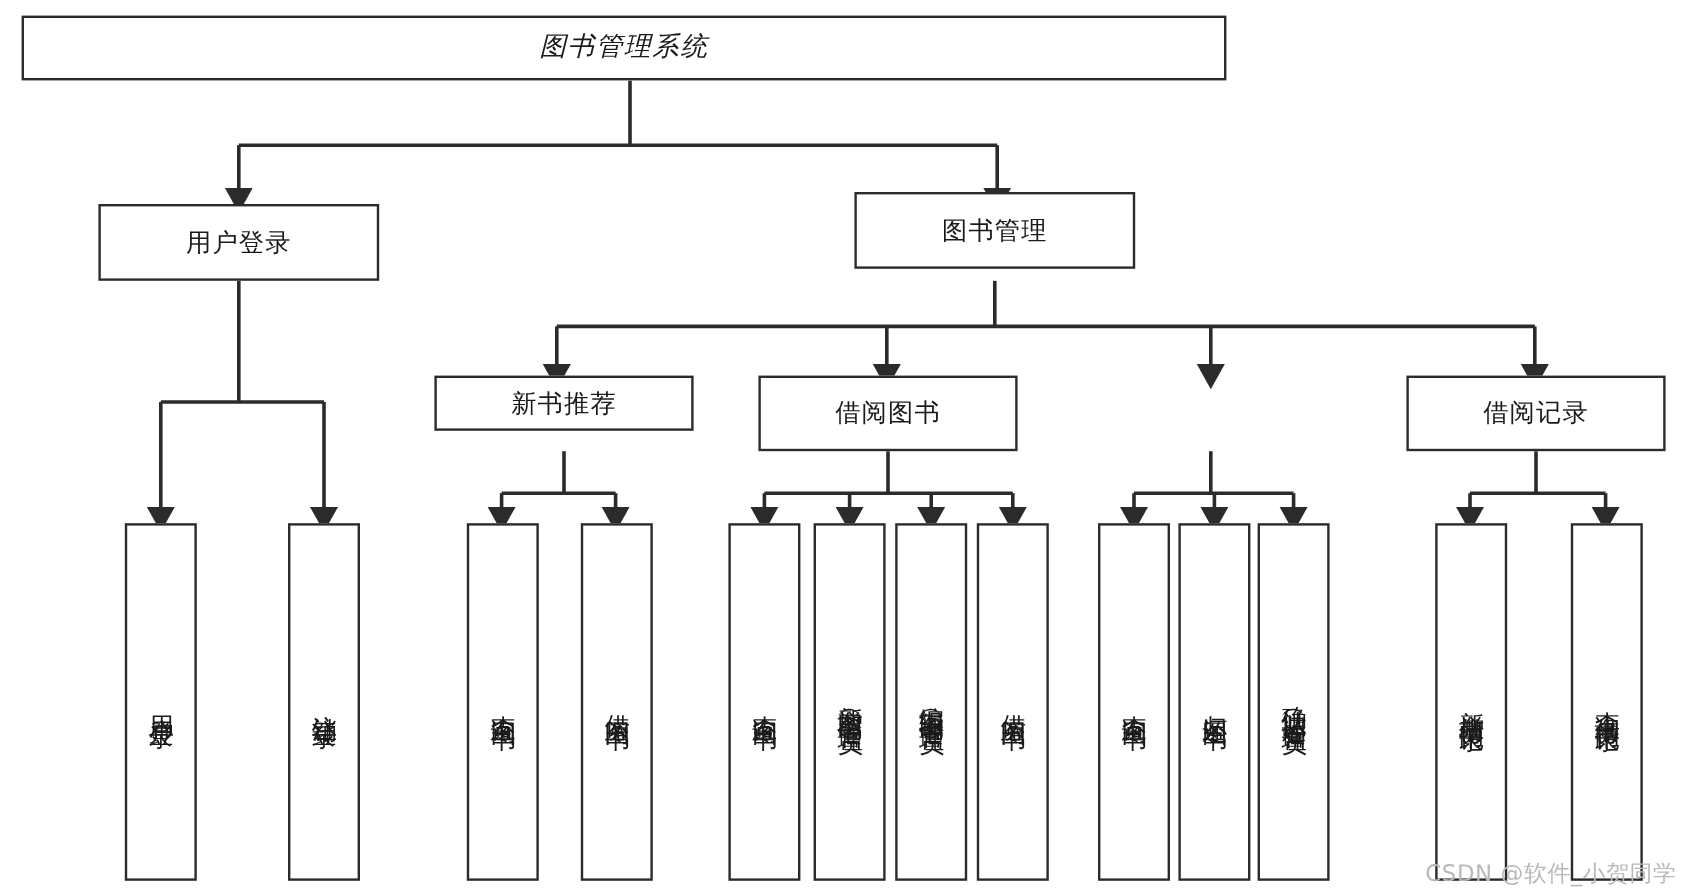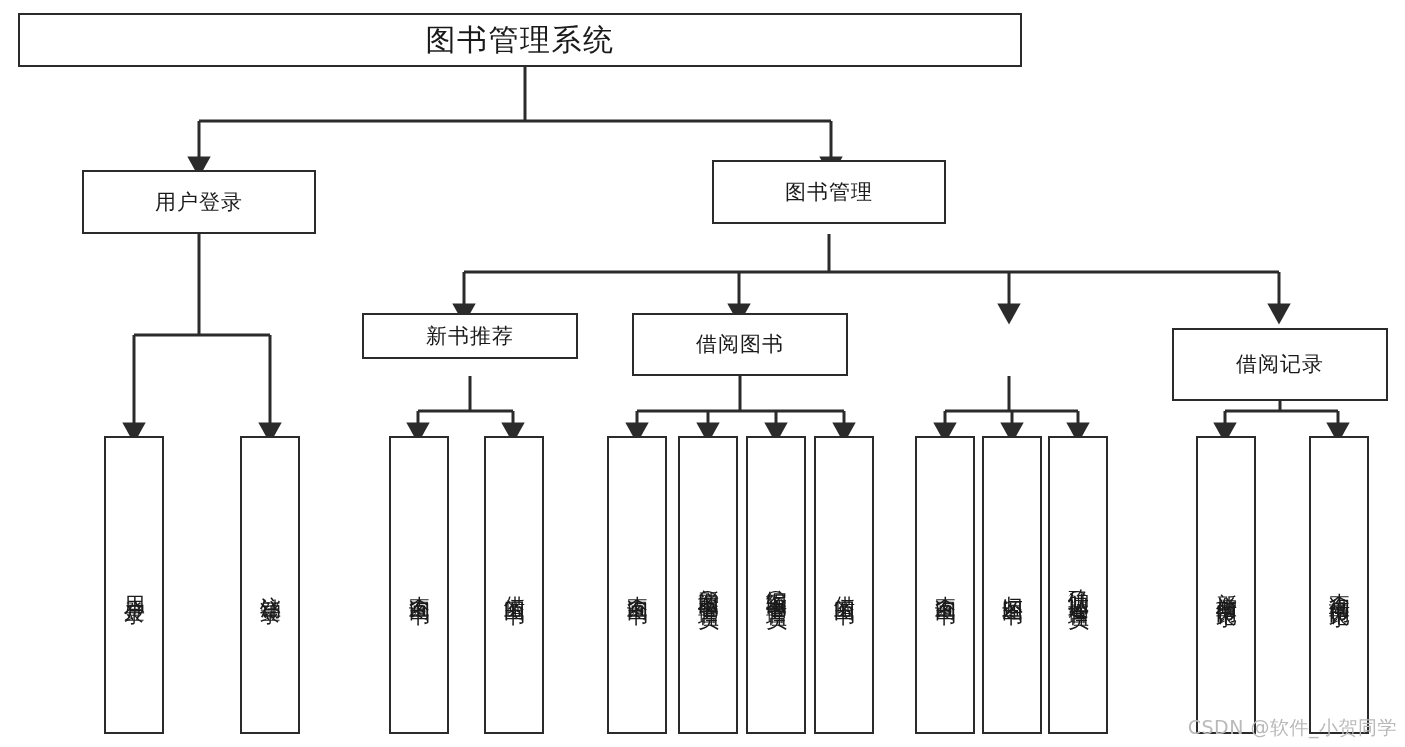--- a/index.html
+++ b/index.html
@@ -37,22 +37,23 @@
     justify-content: center;
     color: #1a1a1a;
     line-height: 1.18;
     text-align: center;
   }
   .node.h {
     font-size: 21px;
     letter-spacing: 1px;
   }
   .node.root {
-    font-size: 30px;
+    font-size: 22px;
     letter-spacing: 1.5px;
+    font-style: italic;
   }
   .node.v {
     writing-mode: vertical-rl;
     text-orientation: upright;
     font-size: 21px;
     letter-spacing: 3px;
     padding-top: 6px;
     padding-bottom: 6px;
     align-items: center;
     justify-content: center;
@@ -129,21 +130,21 @@
     </g>
   </svg>
 
   <div class="node root" style="left:18px; top:13px; width:1004px; height:54px;">图书管理系统</div>
 
   <div class="node h" style="left:82px; top:170px; width:234px; height:64px;">用户登录</div>
   <div class="node h" style="left:712px; top:160px; width:234px; height:64px;">图书管理</div>
 
   <div class="node h" style="left:362px; top:313px; width:216px; height:46px;">新书推荐</div>
   <div class="node h" style="left:632px; top:313px; width:216px; height:63px;">借阅图书</div>
-  <div class="node h" style="left:1172px; top:328px; width:216px; height:73px;">借阅记录</div>
+  <div class="node h" style="left:1172px; top:313px; width:216px; height:63px;">借阅记录</div>
 
   <div class="node v" style="left:104px; top:436px; width:60px; height:298px;">
     <span class="vtext">用户登录</span>
   </div>
   <div class="node v" style="left:240px; top:436px; width:60px; height:298px;">
     <span class="vtext">注销登录</span>
   </div>
 
   <div class="node v" style="left:389px; top:436px; width:60px; height:298px;">
     <span class="vtext">查询图书</span>

